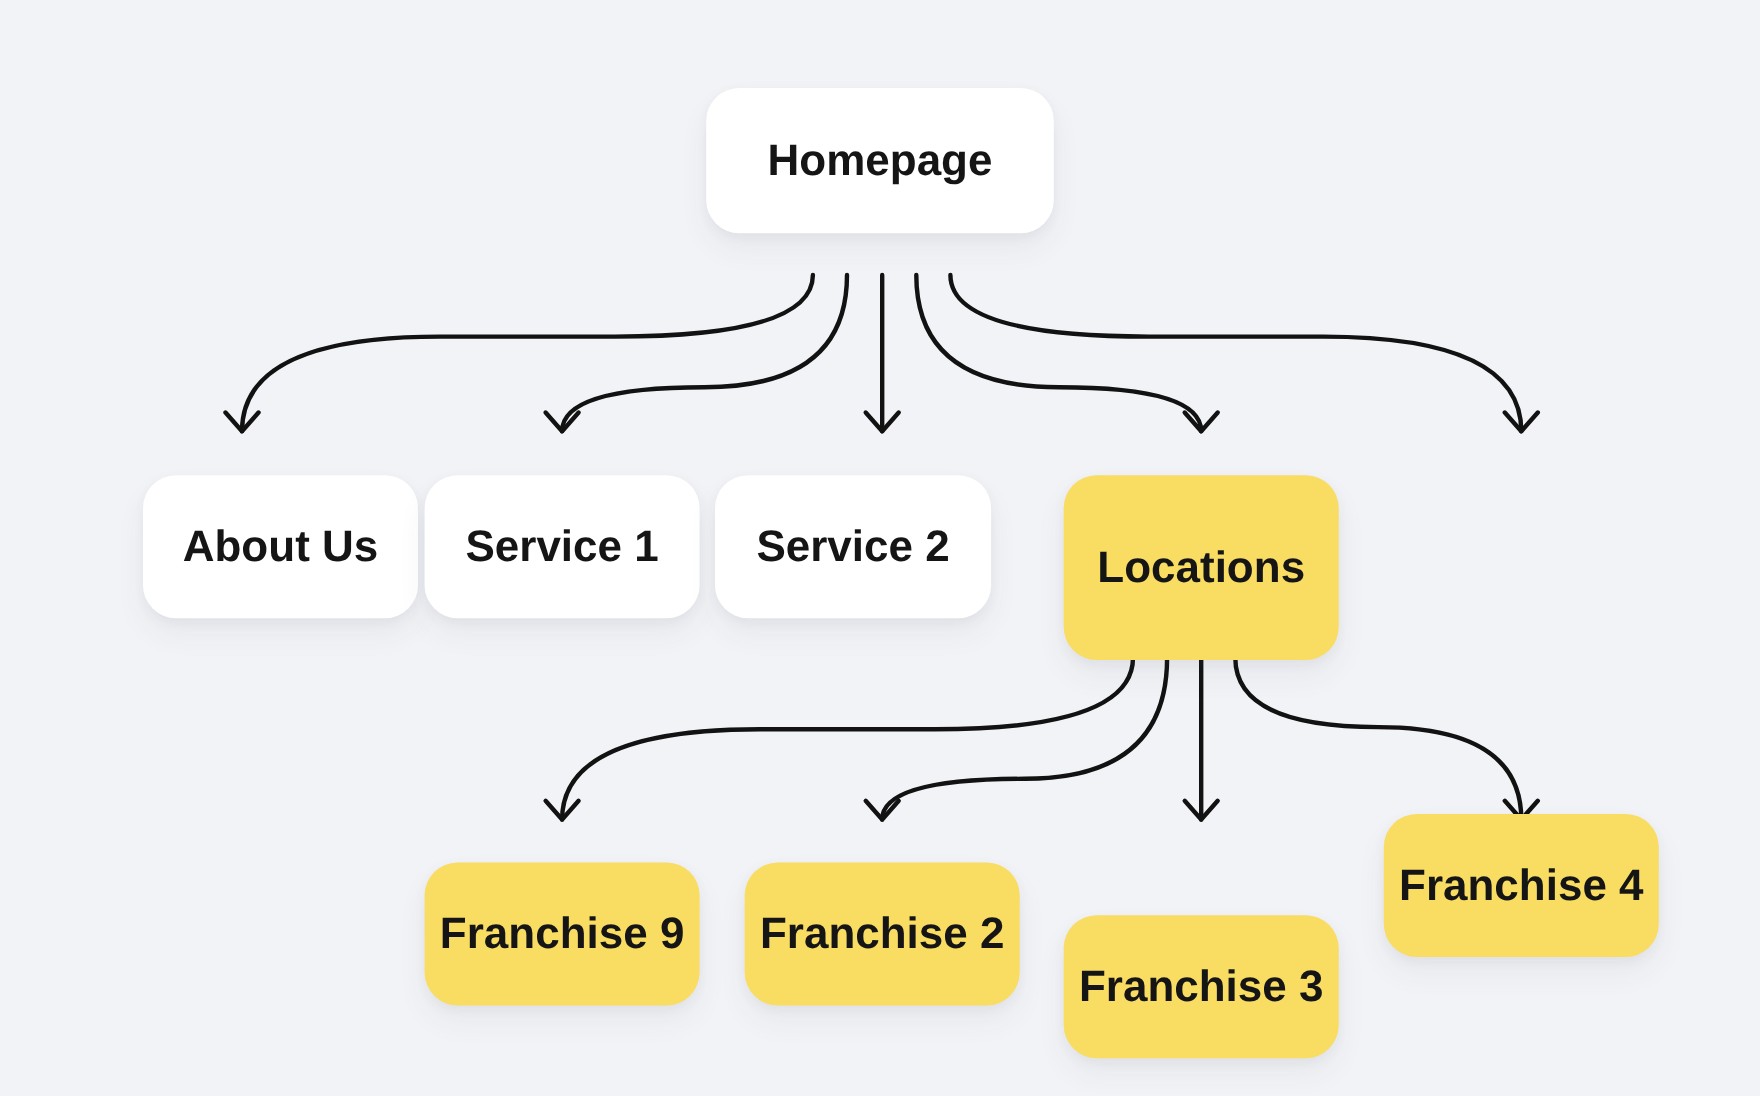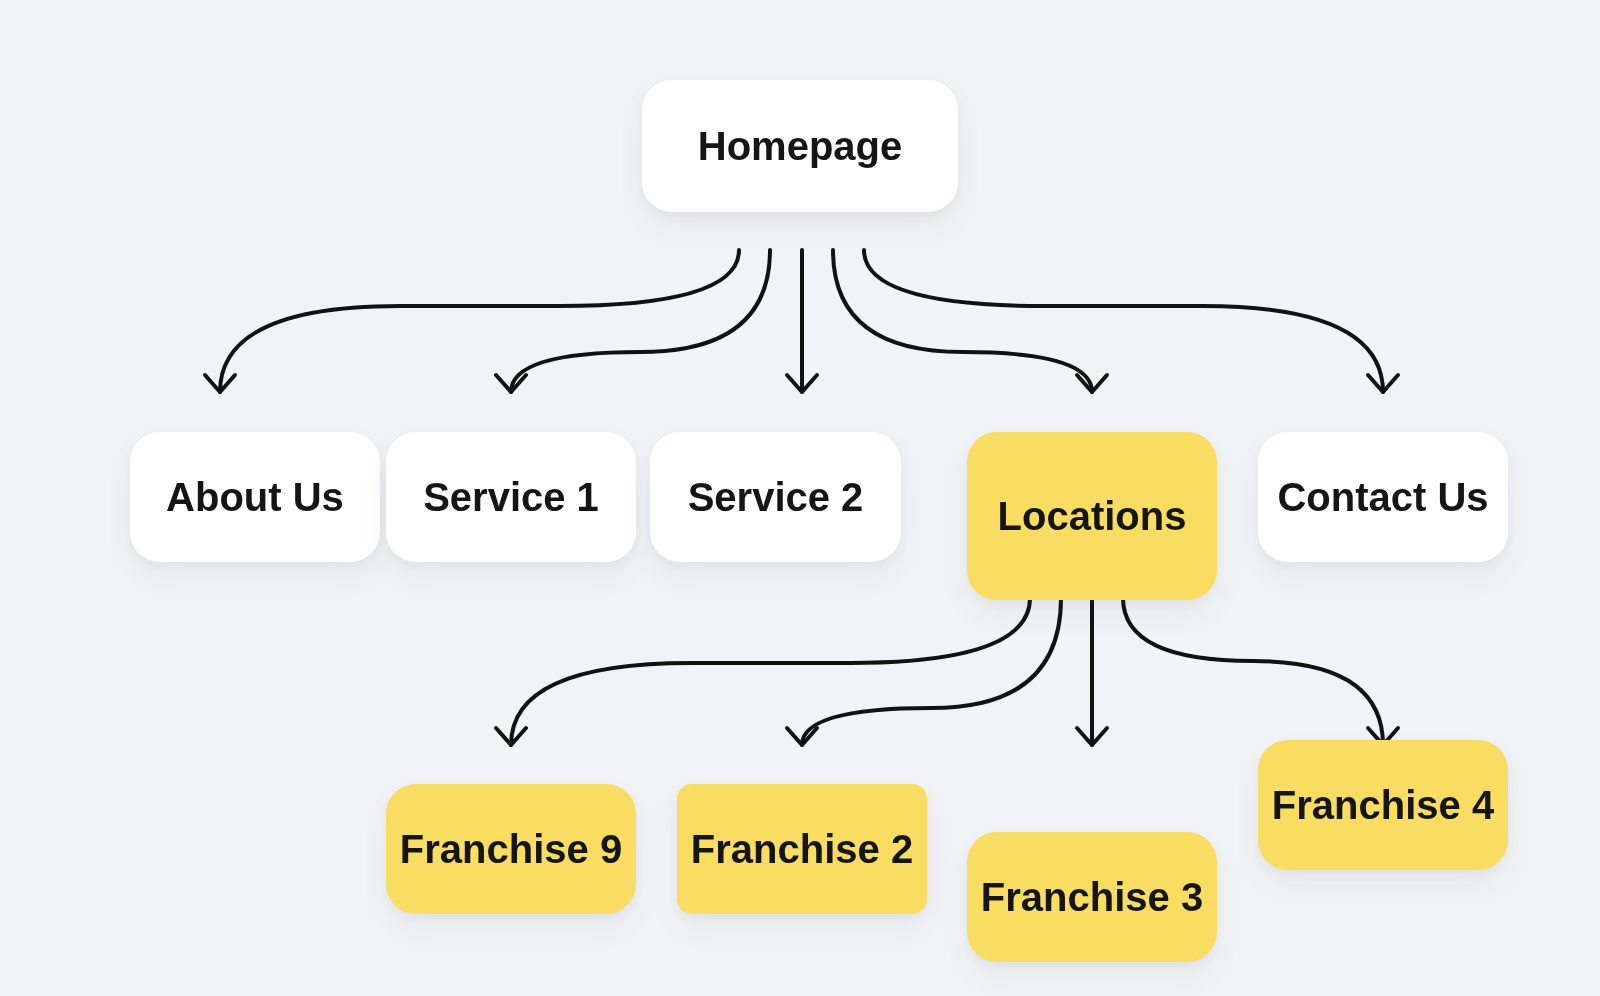--- a/index.html
+++ b/index.html
@@ -81,29 +81,26 @@
   </div>
 
   <div class="node white" style="left:650px; top:432px; width:251px; height:130px;border-radius:30px;">
     <span>Service 2</span>
   </div>
 
   <div class="node yellow" style="left:967px; top:432px; width:250px; height:168px;">
     <span>Locations</span>
   </div>
 
-  <div class="node white" style="left:1258px; top:432px; width:250px; height:130px;">
-    <span>Contact Us</span>
-  </div>
 
   <div class="node yellow" style="left:386px; top:784px; width:250px; height:130px;">
     <span>Franchise 9</span>
   </div>
 
-  <div class="node yellow" style="left:677px; top:784px; width:250px; height:130px;border-radius:15px;">
+  <div class="node yellow" style="left:677px; top:784px; width:250px; height:130px;">
     <span>Franchise 2</span>
   </div>
 
   <div class="node yellow" style="left:967px; top:784px; width:250px; height:130px;margin-top:48px;">
     <span>Franchise 3</span>
   </div>
 
   <div class="node yellow" style="left:1258px; top:740px; width:250px; height:130px;">
     <span>Franchise 4</span>
   </div>

